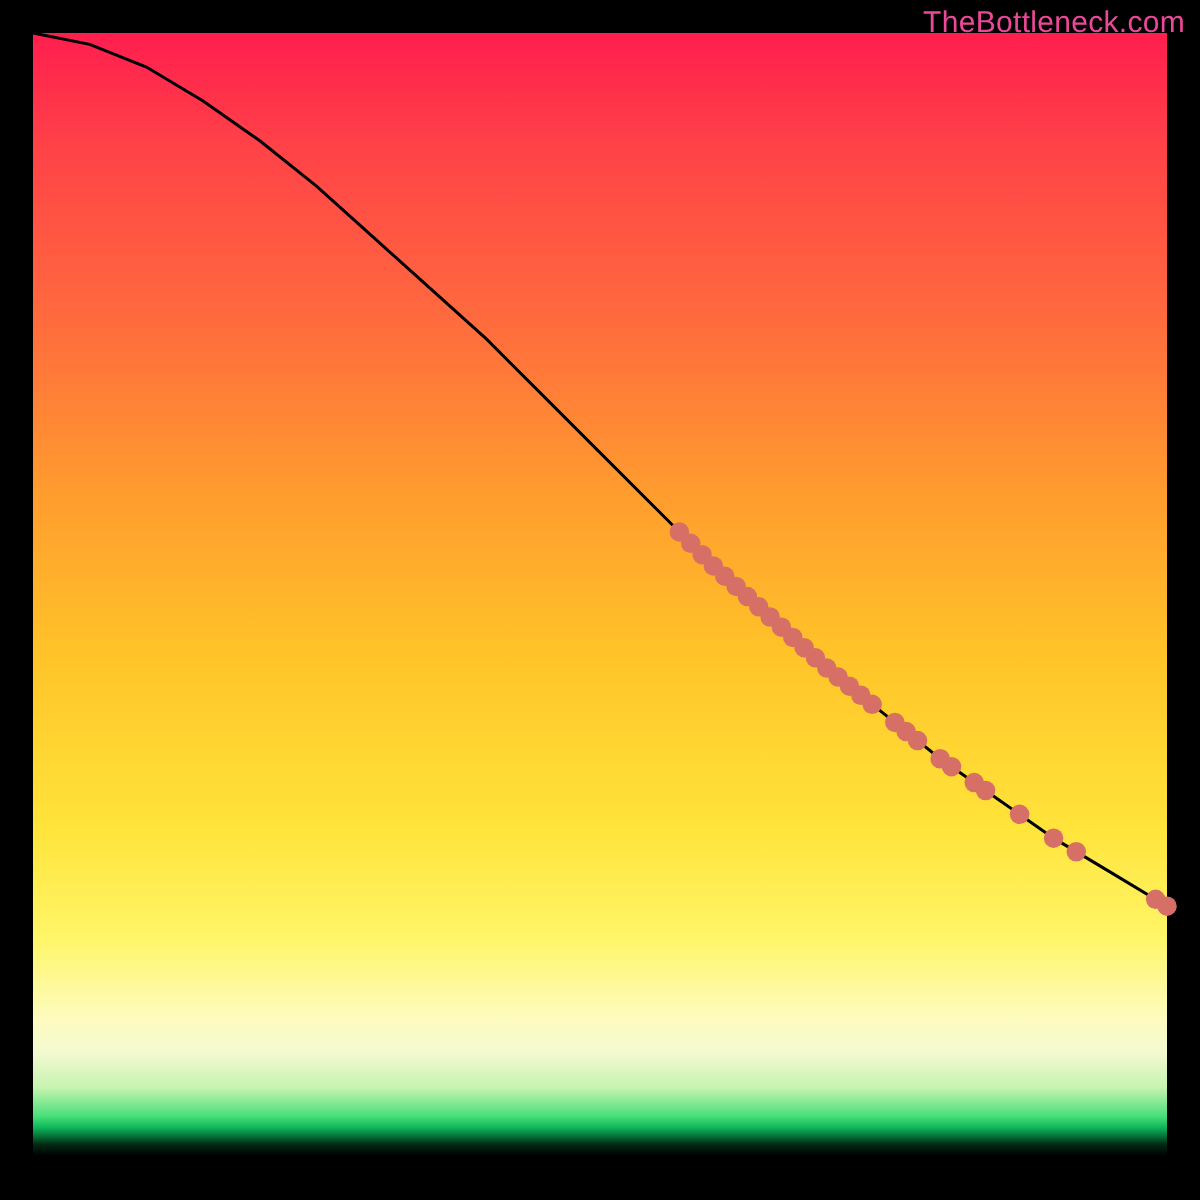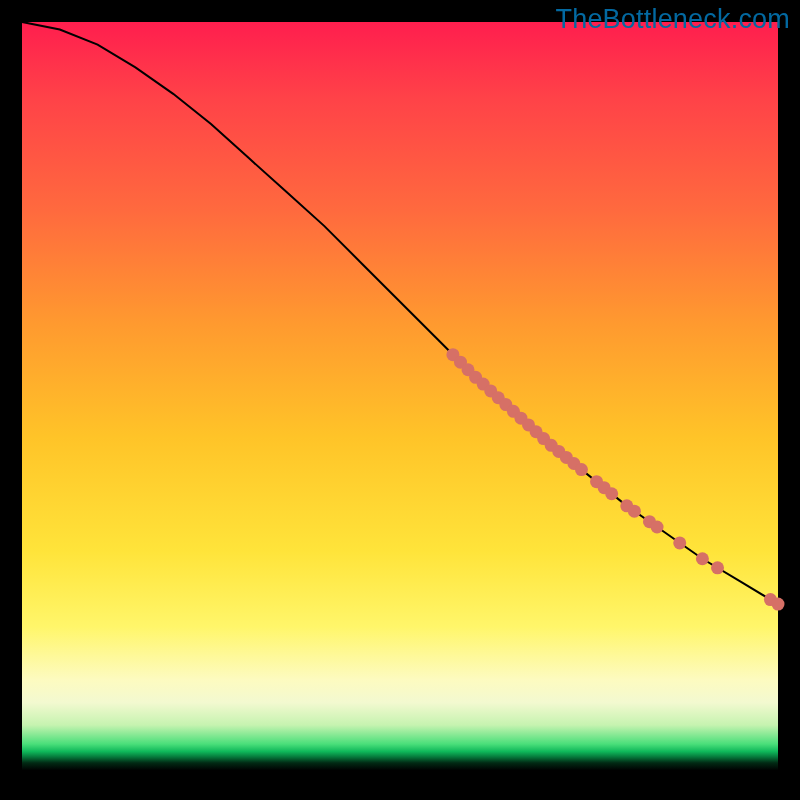--- a/index.html
+++ b/index.html
@@ -40,22 +40,22 @@
       #067a3c 97.2%,
       #012a14 98%,
       #000000 99%,
       #000000 100%
     );
   }
   .watermark {
     position: absolute;
     top: 4px;
     right: 10px;
-    color: #0369a1;
-    font-size: 27px;
+    color: #ec4899;
+    font-size: 20px;
     letter-spacing: 0.2px;
     font-weight: 500;
   }
   svg.overlay {
     position: absolute;
     left: 22px;
     top: 22px;
     width: 756px;
     height: 756px;
     overflow: visible;

